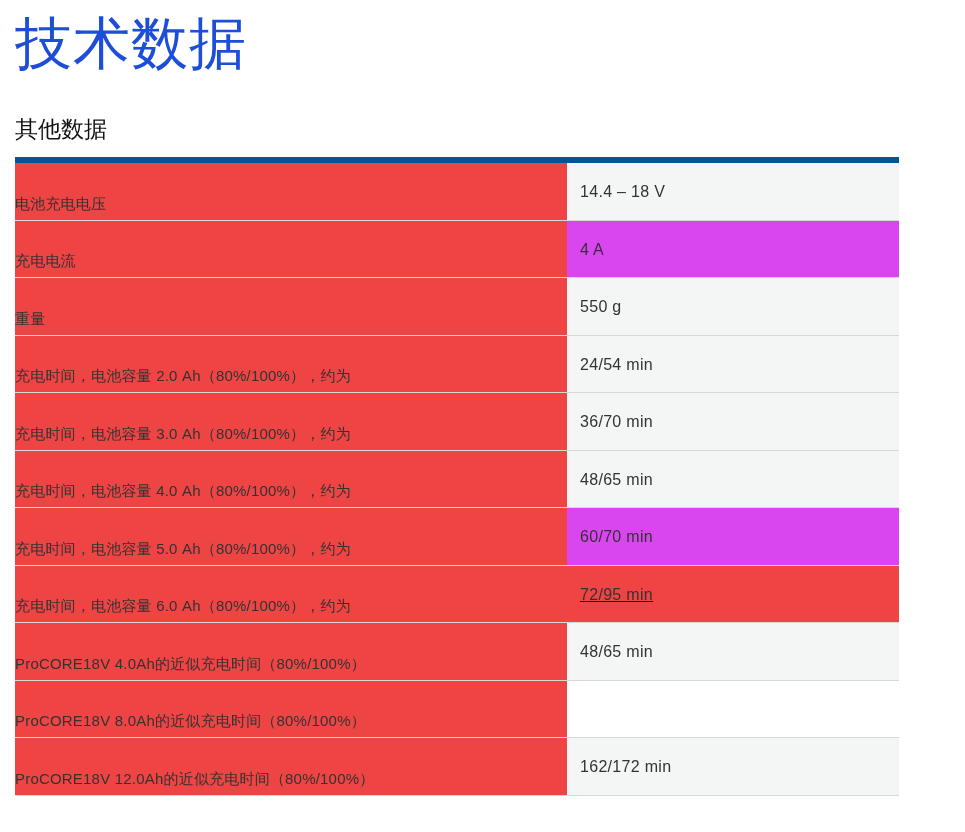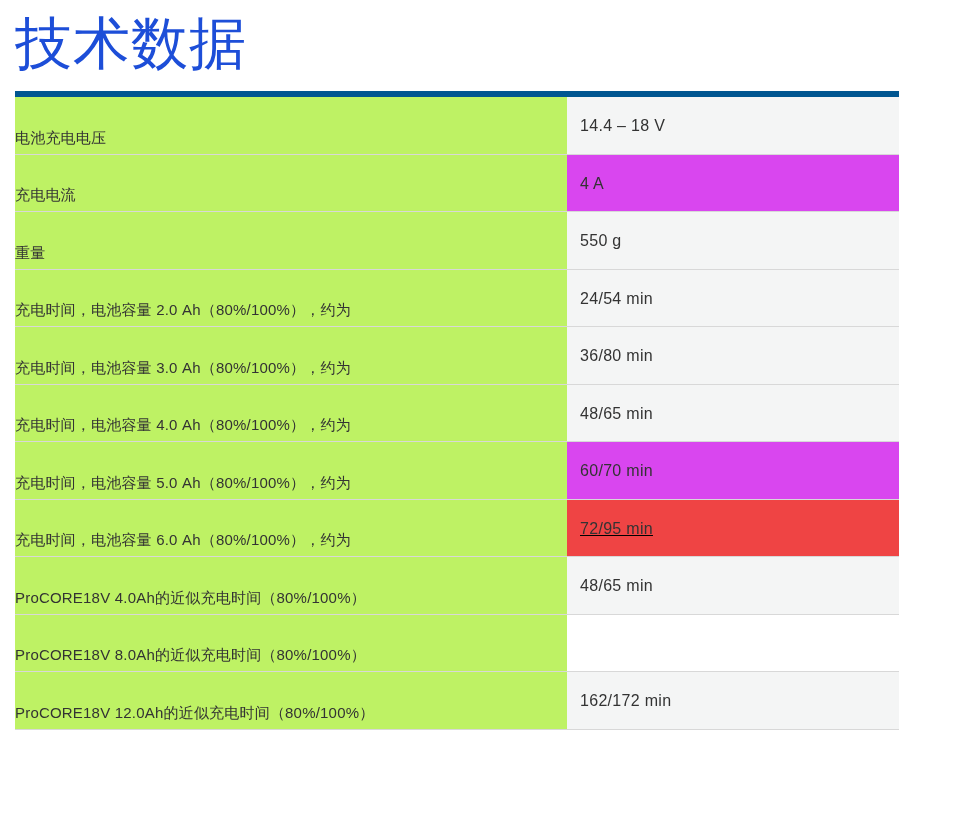--- a/index.html
+++ b/index.html
@@ -37,21 +37,21 @@
   .spec-table {
     width: 884px;
   }
   .spec-row {
     display: flex;
     height: 57.5px;
     border-bottom: 1px solid #d8d8d8;
   }
   .spec-label-cell {
     width: 552px;
-    background: #bef264;
+    background: #ef4444;
     display: flex;
     align-items: center;
     padding-top: 26px;
     padding-right: 20px;
   }
   .spec-label-cell span {
     font-size: 15px;
     color: #333333;
     letter-spacing: 0.2px;
   }
@@ -65,20 +65,21 @@
     color: #333333;
     letter-spacing: 0.3px;
   }
 </style>
 </head>
 <body>
 
 <div class="page">
   <h1 class="page-title">技术数据</h1>
 
+  <h2 class="section-title">其他数据</h2>
 
   <div class="accent-bar" style="background: rgb(0, 86, 145);"></div>
 
   <div class="spec-table" id="spec-table">
   <div class="spec-row" style="border-bottom-color: rgb(216, 216, 216);">
     <div class="spec-label-cell">
       <span>电池充电电压</span>
     </div>
     <div class="spec-value-cell" style="background: rgb(244, 245, 245);">
       <span>14.4 – 18 V</span>
@@ -110,21 +111,21 @@
     <div class="spec-value-cell" style="background: rgb(244, 245, 245);">
       <span>24/54 min</span>
     </div>
   </div>
 
   <div class="spec-row" style="border-bottom-color: rgb(216, 216, 216);">
     <div class="spec-label-cell">
       <span>充电时间，电池容量 3.0 Ah（80%/100%），约为</span>
     </div>
     <div class="spec-value-cell" style="background: rgb(244, 245, 245);">
-      <span>36/80 min</span>
+      <span>36/70 min</span>
     </div>
   </div>
 
   <div class="spec-row" style="border-bottom-color: rgb(216, 216, 216);">
     <div class="spec-label-cell">
       <span>充电时间，电池容量 4.0 Ah（80%/100%），约为</span>
     </div>
     <div class="spec-value-cell" style="background: rgb(244, 245, 245);">
       <span>48/65 min</span>
     </div>

